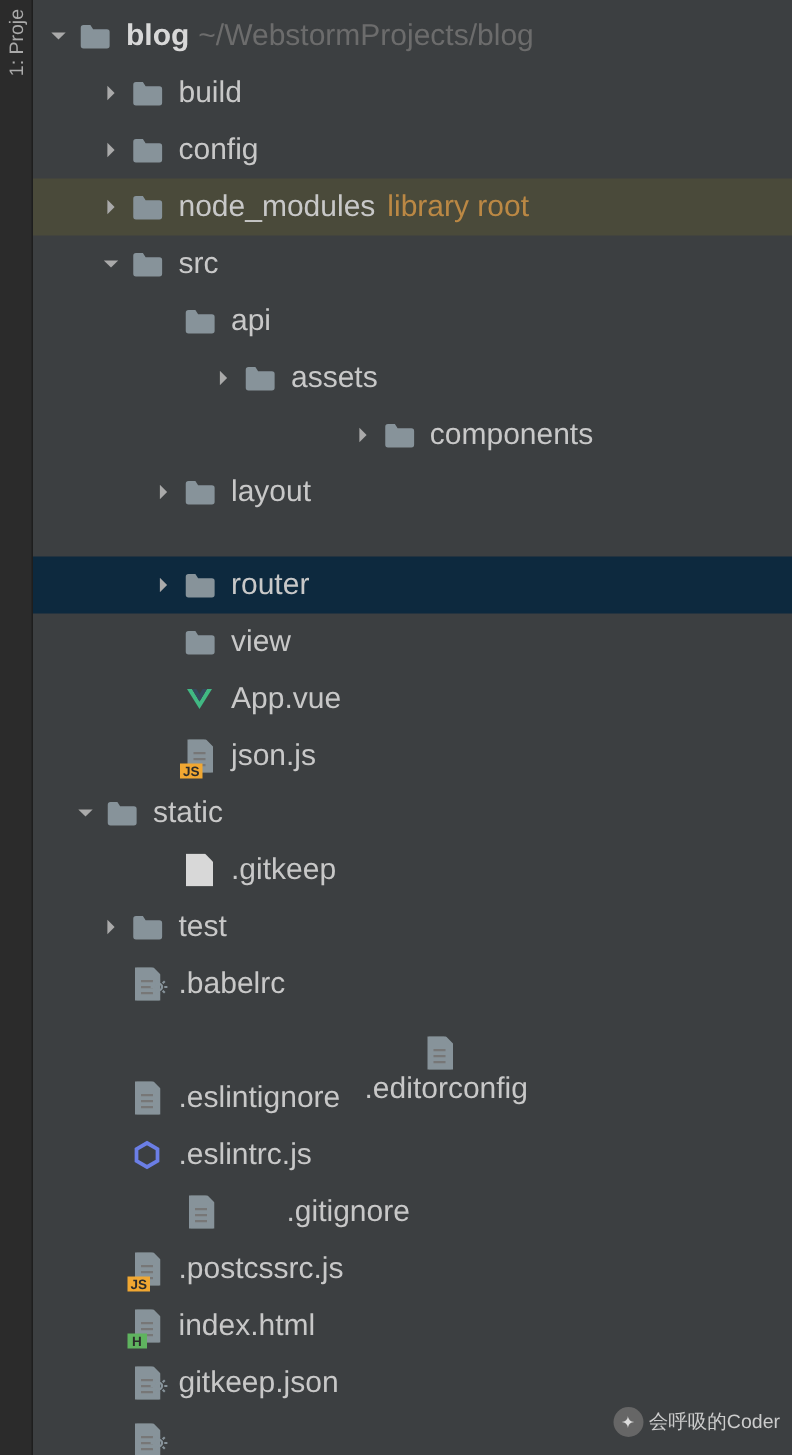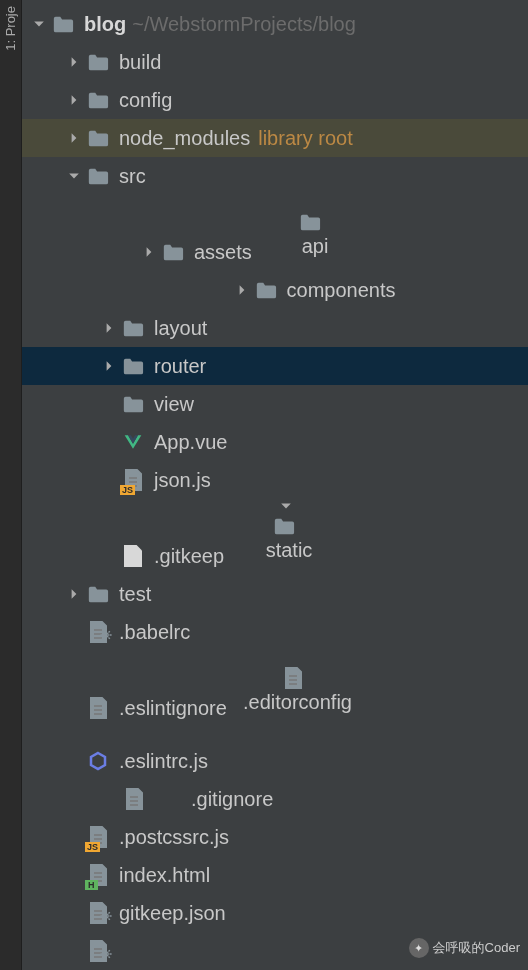--- a/index.html
+++ b/index.html
@@ -154,21 +154,21 @@
           <path d="M1 3 L5 7 L9 3 Z"></path>
         </svg>
       </div>
       <div class="icon folder-icon">
         <svg viewBox="0 0 24 20">
           <path d="M2 4 Q2 2 4 2 L9 2 L11 5 L21 5 Q23 5 23 7 L23 17 Q23 19 21 19 L4 19 Q2 19 2 17 Z"></path>
         </svg>
       </div>
       <span class="name">src</span>
     </div>
-    <div class="row" style="padding-left: 80px; flex-direction: column;">
+    <div class="row" style="padding-left: 80px;">
       <div class="arrow empty"></div>
       <div class="icon folder-icon">
         <svg viewBox="0 0 24 20">
           <path d="M2 4 Q2 2 4 2 L9 2 L11 5 L21 5 Q23 5 23 7 L23 17 Q23 19 21 19 L4 19 Q2 19 2 17 Z"></path>
         </svg>
       </div>
       <span class="name">api</span>
     </div>
     <div class="row" style="padding-left: 120px;">
       <div class="arrow">
@@ -202,21 +202,21 @@
           <path d="M3 1 L7 5 L3 9 Z"></path>
         </svg>
       </div>
       <div class="icon folder-icon">
         <svg viewBox="0 0 24 20">
           <path d="M2 4 Q2 2 4 2 L9 2 L11 5 L21 5 Q23 5 23 7 L23 17 Q23 19 21 19 L4 19 Q2 19 2 17 Z"></path>
         </svg>
       </div>
       <span class="name">layout</span>
     </div>
-    <div class="row selected" style="padding-left: 80px;">
+    <div class="row selected" style="padding-left: 80px; margin-top: 24px;">
       <div class="arrow">
         <svg viewBox="0 0 10 10">
           <path d="M3 1 L7 5 L3 9 Z"></path>
         </svg>
       </div>
       <div class="icon folder-icon">
         <svg viewBox="0 0 24 20">
           <path d="M2 4 Q2 2 4 2 L9 2 L11 5 L21 5 Q23 5 23 7 L23 17 Q23 19 21 19 L4 19 Q2 19 2 17 Z"></path>
         </svg>
       </div>
@@ -248,21 +248,21 @@
           <path d="M2 0 L12 0 L17 5 L17 22 L2 22 Z M4 8 L14 8 M4 12 L14 12 M4 16 L14 16" fill="#87939a" stroke="#87939a" stroke-width="0"></path>
           <path d="M2 0 L12 0 L17 5 L17 22 L2 22 Z" fill="none" stroke="#87939a" stroke-width="2"></path>
           <line x1="5" y1="9" x2="13" y2="9" stroke="#777" stroke-width="1.5"></line>
           <line x1="5" y1="13" x2="13" y2="13" stroke="#777" stroke-width="1.5"></line>
           <line x1="5" y1="17" x2="13" y2="17" stroke="#777" stroke-width="1.5"></line>
         </svg>
         <div class="badge js">JS</div>
       </div>
       <span class="name">json.js</span>
     </div>
-    <div class="row" style="padding-left: 28px; flex-direction: column;">
+    <div class="row" style="padding-left: 28px;">
       <div class="arrow">
         <svg viewBox="0 0 10 10">
           <path d="M1 3 L5 7 L9 3 Z"></path>
         </svg>
       </div>
       <div class="icon folder-icon">
         <svg viewBox="0 0 24 20">
           <path d="M2 4 Q2 2 4 2 L9 2 L11 5 L21 5 Q23 5 23 7 L23 17 Q23 19 21 19 L4 19 Q2 19 2 17 Z"></path>
         </svg>
       </div>
@@ -324,21 +324,21 @@
         <svg viewBox="0 0 18 22">
           <path d="M2 0 L12 0 L17 5 L17 22 L2 22 Z M4 8 L14 8 M4 12 L14 12 M4 16 L14 16" fill="#87939a" stroke="#87939a" stroke-width="0"></path>
           <path d="M2 0 L12 0 L17 5 L17 22 L2 22 Z" fill="none" stroke="#87939a" stroke-width="2"></path>
           <line x1="5" y1="9" x2="13" y2="9" stroke="#777" stroke-width="1.5"></line>
           <line x1="5" y1="13" x2="13" y2="13" stroke="#777" stroke-width="1.5"></line>
           <line x1="5" y1="17" x2="13" y2="17" stroke="#777" stroke-width="1.5"></line>
         </svg>
       </div>
       <span class="name">.eslintignore</span>
     </div>
-    <div class="row" style="padding-left: 45px; margin-top: 15px;">
+    <div class="row" style="padding-left: 45px;">
       <div class="arrow empty"></div>
       <div class="icon hex-icon">
         <svg viewBox="0 0 20 20">
           <path d="M10 2 L17 6 L17 14 L10 18 L3 14 L3 6 Z" fill="none" stroke="#6b7ee5" stroke-width="2.5"></path>
         </svg>
       </div>
       <span class="name">.eslintrc.js</span>
     </div>
     <div class="row" style="padding-left: 45px; gap: 36px;">
       <div class="arrow empty"></div>

